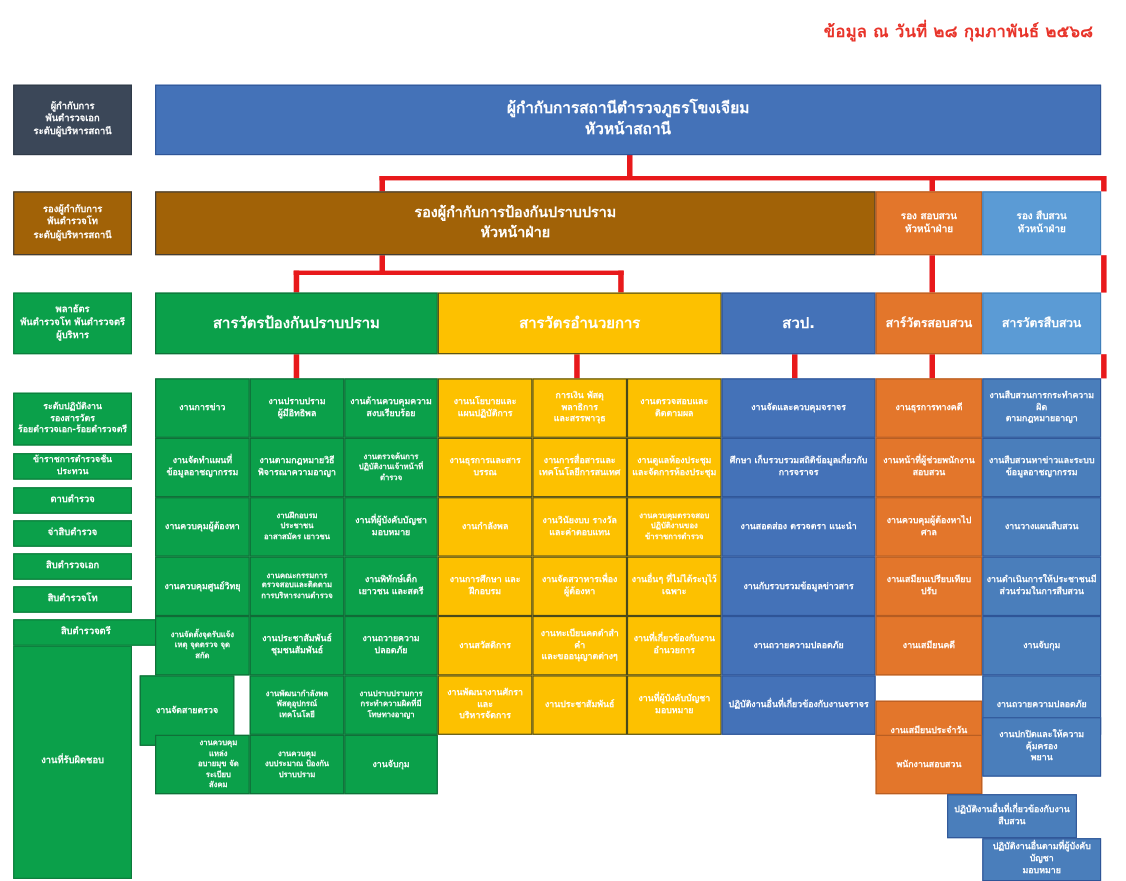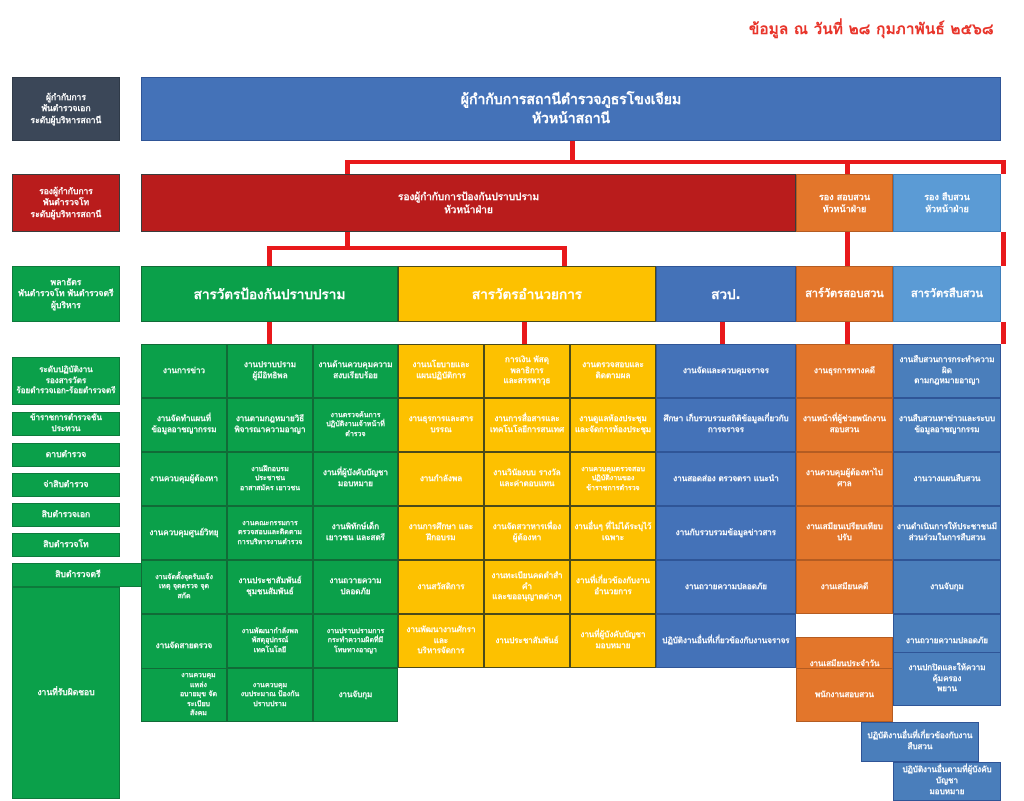--- a/index.html
+++ b/index.html
@@ -35,21 +35,21 @@
     right:30px;top:17px;
     color:#e8342a;
     font-size:15px;
     font-weight:bold;
     letter-spacing:.3px;
     white-space:nowrap;
   }
 
   
   .c-darkslate{background:#3b4758;border:1px solid #2f3a48;}
-  .c-red{background:#b91c1c;border:1px solid #3b3b3b;}
+  .c-red{background:#a16207;border:1px solid #3b3b3b;}
   .c-green{background:#0ba04a;border:1px solid #0d7a3b;}
   .c-green2{background:#0ba04a;border:1px solid #116b37;}
   .c-blue{background:#4472b8;border:1px solid #2f5597;}
   .c-yellow{background:#fdc100;border:1px solid #4a4a1a;}
   .c-orange{background:#e3762b;border:1px solid #b45c22;}
   .c-ltblue{background:#5b9bd5;border:1px solid #3f7fba;}
   .c-ltblue2{background:#4a7ebb;border:1px solid #2f5597;}
 
   .t-white{color:#ffffff;}
 
@@ -61,21 +61,21 @@
   
   .side{font-size:8.5px;font-weight:bold;}
   .side-sm{font-size:8px;font-weight:bold;}
 
   
   .cell{font-size:8px;font-weight:bold;}
   .cell-sm{font-size:7px;font-weight:bold;}
   .hdr{font-size:13.5px;font-weight:bold;}
   .hdr-sm{font-size:11px;font-weight:bold;}
   .top-title{font-size:14px;font-weight:bold;}
-  .rank-title{font-size:10px;font-weight:bold;}
+  .rank-title{font-size:13px;font-weight:bold;}
   .rank-title-sm{font-size:9px;font-weight:bold;}
 </style>
 </head>
 <body>
 
 <div id="root">
 
   <div id="date-stamp">ข้อมูล ณ วันที่  ๒๘ กุมภาพันธ์ ๒๕๖๘</div>
 
   <div class="conn conn-v" style="left:570px;top:140px;width:5px;height:22px;"></div>
@@ -152,21 +152,21 @@
         <div>สิบตำรวจเอก</div>
       </div>
   </div>
 
   <div class="box c-green side" style="left:12px;top:533px;width:108px;height:24px;">
     <div class="lines">
         <div>สิบตำรวจโท</div>
       </div>
   </div>
 
-  <div class="box c-green side" style="left:12px;top:563px;width:132px;height:24px;">
+  <div class="box c-green side" style="left:12px;top:563px;width:132px;height:24px;font-family:Liberation Mono, monospace;">
     <div class="lines">
         <div>สิบตำรวจตรี</div>
       </div>
   </div>
 
   <div class="box c-green side" style="left:12px;top:587px;width:108px;height:212px;">
     <div class="lines">
         <div>งานที่รับผิดชอบ</div>
       </div>
   </div>
@@ -252,21 +252,21 @@
         <div>งานควบคุมศูนย์วิทยุ</div>
       </div>
     </div>
     <div class="box c-green2 cell-sm" style="left: 141px; top: 560px; width: 86px; height: 54px;">
       <div class="lines">
         <div>งานจัดตั้งจุดรับแจ้ง</div>
         <div>เหตุ จุดตรวจ จุด</div>
         <div>สกัด</div>
       </div>
     </div>
-    <div class="box c-green2 cell" style="left: 141px; top: 614px; width: 86px; height: 64px;">
+    <div class="box c-green2 cell" style="left: 127px; top: 614px; width: 86px; height: 64px;">
       <div class="lines">
         <div>งานจัดสายตรวจ</div>
       </div>
     </div>
     <div class="box c-green2 cell-sm" style="left: 141px; top: 668px; width: 86px; height: 54px; padding-left: 32px;">
       <div class="lines">
         <div>งานควบคุมแหล่ง</div>
         <div>อบายมุข จัดระเบียบ</div>
         <div>สังคม</div>
       </div>

